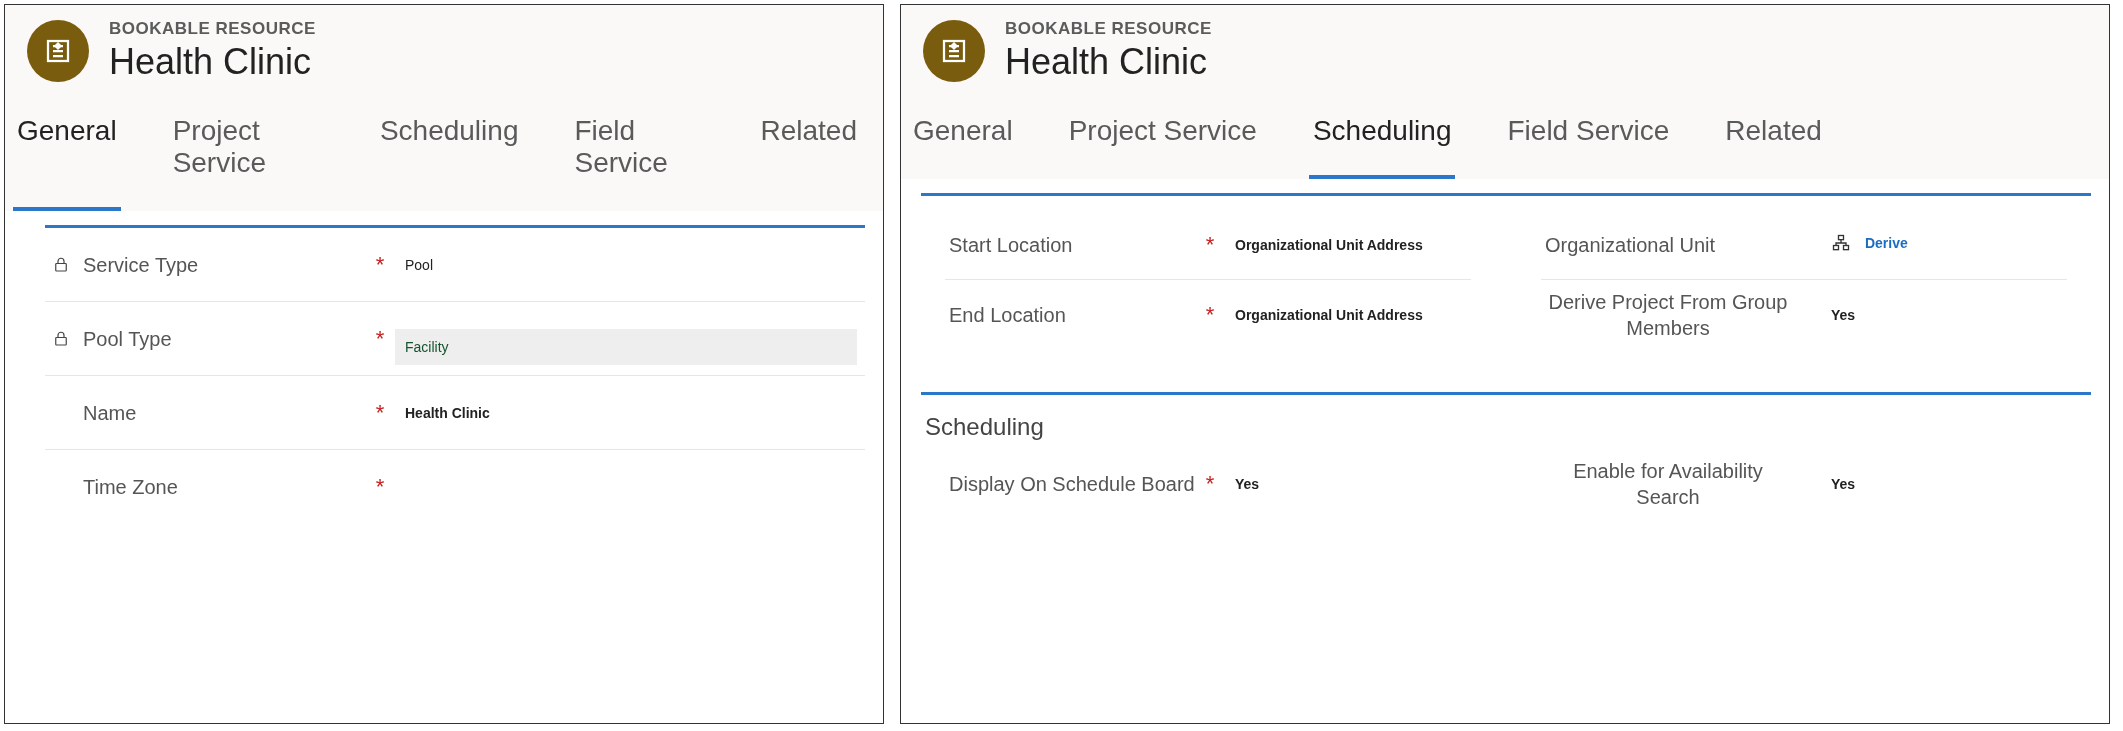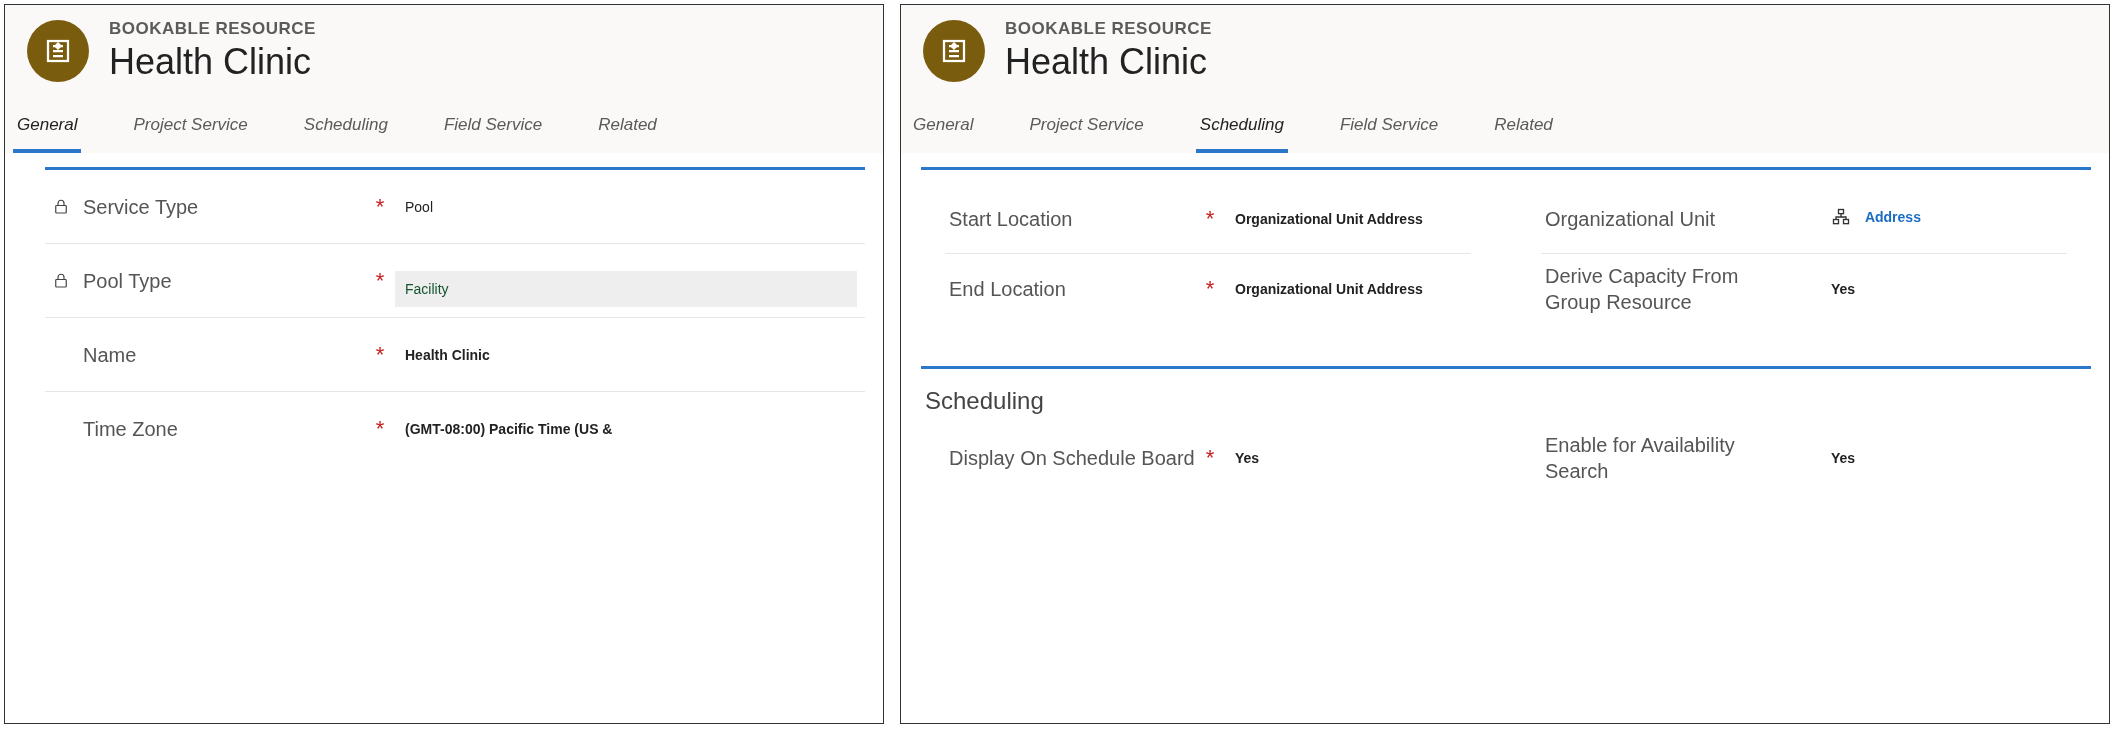--- a/index.html
+++ b/index.html
@@ -53,26 +53,25 @@
   }
 
   .tabs {
     display: flex;
     gap: 48px;
     padding: 4px 22px 0 8px;
     background: #faf9f8;
     border-bottom: none;
   }
   .tab {
-    font-size: 17px;
+    font-size: 28px;
     color: #5a5a5a;
-    padding: 10px 4px 14px 4px;
+    padding: 10px 4px 28px 4px;
     cursor: pointer;
     border-bottom: 4px solid transparent;
-    font-style: italic;
   }
   .tab.active {
     color: #222;
     font-weight: 400;
     border-bottom-color: #2b77c9;
   }
 
   .section-wrap {
     padding: 14px 18px 14px 40px;
   }
@@ -139,21 +138,21 @@
   .lookup-icon { display:inline-block; vertical-align:middle; margin-right:10px; }
   .lookup-icon svg { width: 20px; height: 20px; fill:none; stroke:#333; stroke-width:1.6; }
 
   .two-col {
     display: grid;
     grid-template-columns: 1fr 1fr;
     column-gap: 70px;
     padding: 14px 24px 14px 24px;
   }
   .two-col .col .field-row { min-height: 70px; }
-  .two-col .field-label-wrap { width: 250px; }
+  .two-col .field-label-wrap { width: 250px; text-align: center; }
 </style>
 </head>
 <body>
 
 <div class="screenshot-wrap">
 
   <div class="panel panel-left">
     <div class="header">
       <div class="avatar">
         <svg viewBox="0 0 24 24">
@@ -215,21 +214,20 @@
           <div class="req-slot">*</div>
           <div class="field-value">Health Clinic</div>
         </div>
 
         <div class="field-row">
           <div class="field-label-wrap">
             <span class="lock-slot"></span>
             <span class="field-label">Time Zone</span>
           </div>
           <div class="req-slot">*</div>
-          <div class="field-value">(GMT-08:00) Pacific Time (US &amp;</div>
         </div>
 
       </div>
     </div>
   </div>
 
   <div class="panel panel-right">
     <div class="header">
       <div class="avatar">
         <svg viewBox="0 0 24 24">
@@ -279,26 +277,26 @@
               <div class="req-slot"></div>
               <div class="field-value normal">
                 <span class="lookup-icon">
                   <svg viewBox="0 0 24 24">
                       <rect x="9" y="3" width="6" height="5"></rect>
                       <rect x="3" y="15" width="6" height="5"></rect>
                       <rect x="15" y="15" width="6" height="5"></rect>
                       <path d="M12 8v4M12 12H6v3M12 12h6v3"></path>
                     </svg>
                 </span>
-                <span class="lookup-link">Address</span>
-              </div>
-            </div>
-            <div class="field-row">
-              <div class="field-label-wrap">
-                <span class="field-label">Derive Capacity From Group Resource</span>
+                <span class="lookup-link">Derive</span>
+              </div>
+            </div>
+            <div class="field-row">
+              <div class="field-label-wrap">
+                <span class="field-label">Derive Project From Group Members</span>
               </div>
               <div class="req-slot"></div>
               <div class="field-value" style="font-weight:600">Yes</div>
             </div>
           </div>
         </div>
       </div>
 
       <div class="section">
         <div class="section-heading">Scheduling</div>

